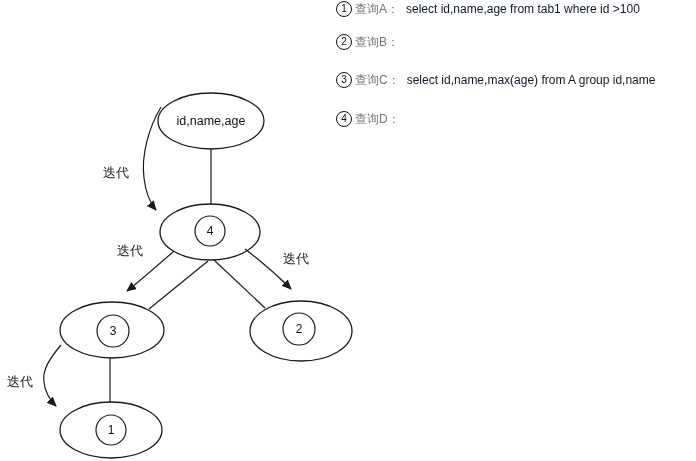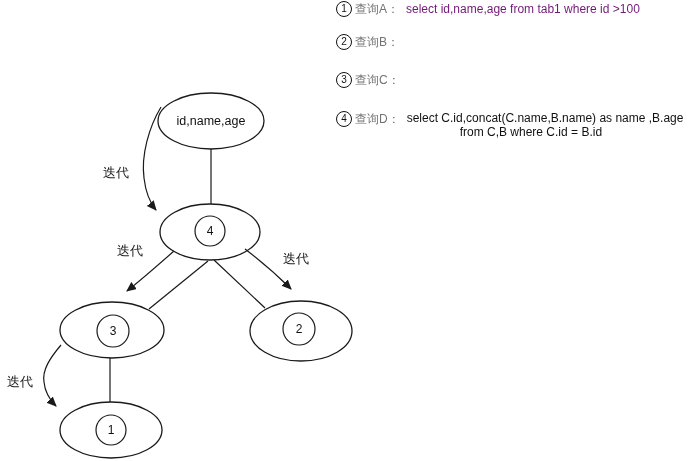--- a/index.html
+++ b/index.html
@@ -53,21 +53,21 @@
   .lname {
     margin-left: 3px;
     font-size: 12px;
     line-height: 16px;
     color: #737373;
   }
   .lsql {
     margin-left: 7px;
     font-size: 12px;
     line-height: 16px;
-    color: #701a75;
+    color: #0f172a;
   }
   .lsql-block {
     margin-left: 7px;
     display: flex;
     flex-direction: column;
   }
   .lsql-block .line1, .lsql-block .line2 {
     font-size: 12px;
     line-height: 14px;
     color: #111111;
@@ -144,25 +144,22 @@
     </div>
 
     <div class="legend-item" style="top:34px">
       <span class="lnum">2</span>
       <span class="lname">查询B：</span>
     </div>
 
     <div class="legend-item" style="top:72px">
       <span class="lnum">3</span>
       <span class="lname">查询C：</span>
+      <span class="lsql">select id,name,max(age) from A group id,name</span>
     </div>
 
     <div class="legend-item" style="top:111px">
       <span class="lnum">4</span>
       <span class="lname">查询D：</span>
-      <span class="lsql-block">
-        <span class="line1">select C.id,concat(C.name,B.name) as name ,B.age</span>
-        <span class="line2">from C,B where C.id = B.id</span>
-      </span>
     </div>
 
   </div>
 </div>
 
 </body></html>

